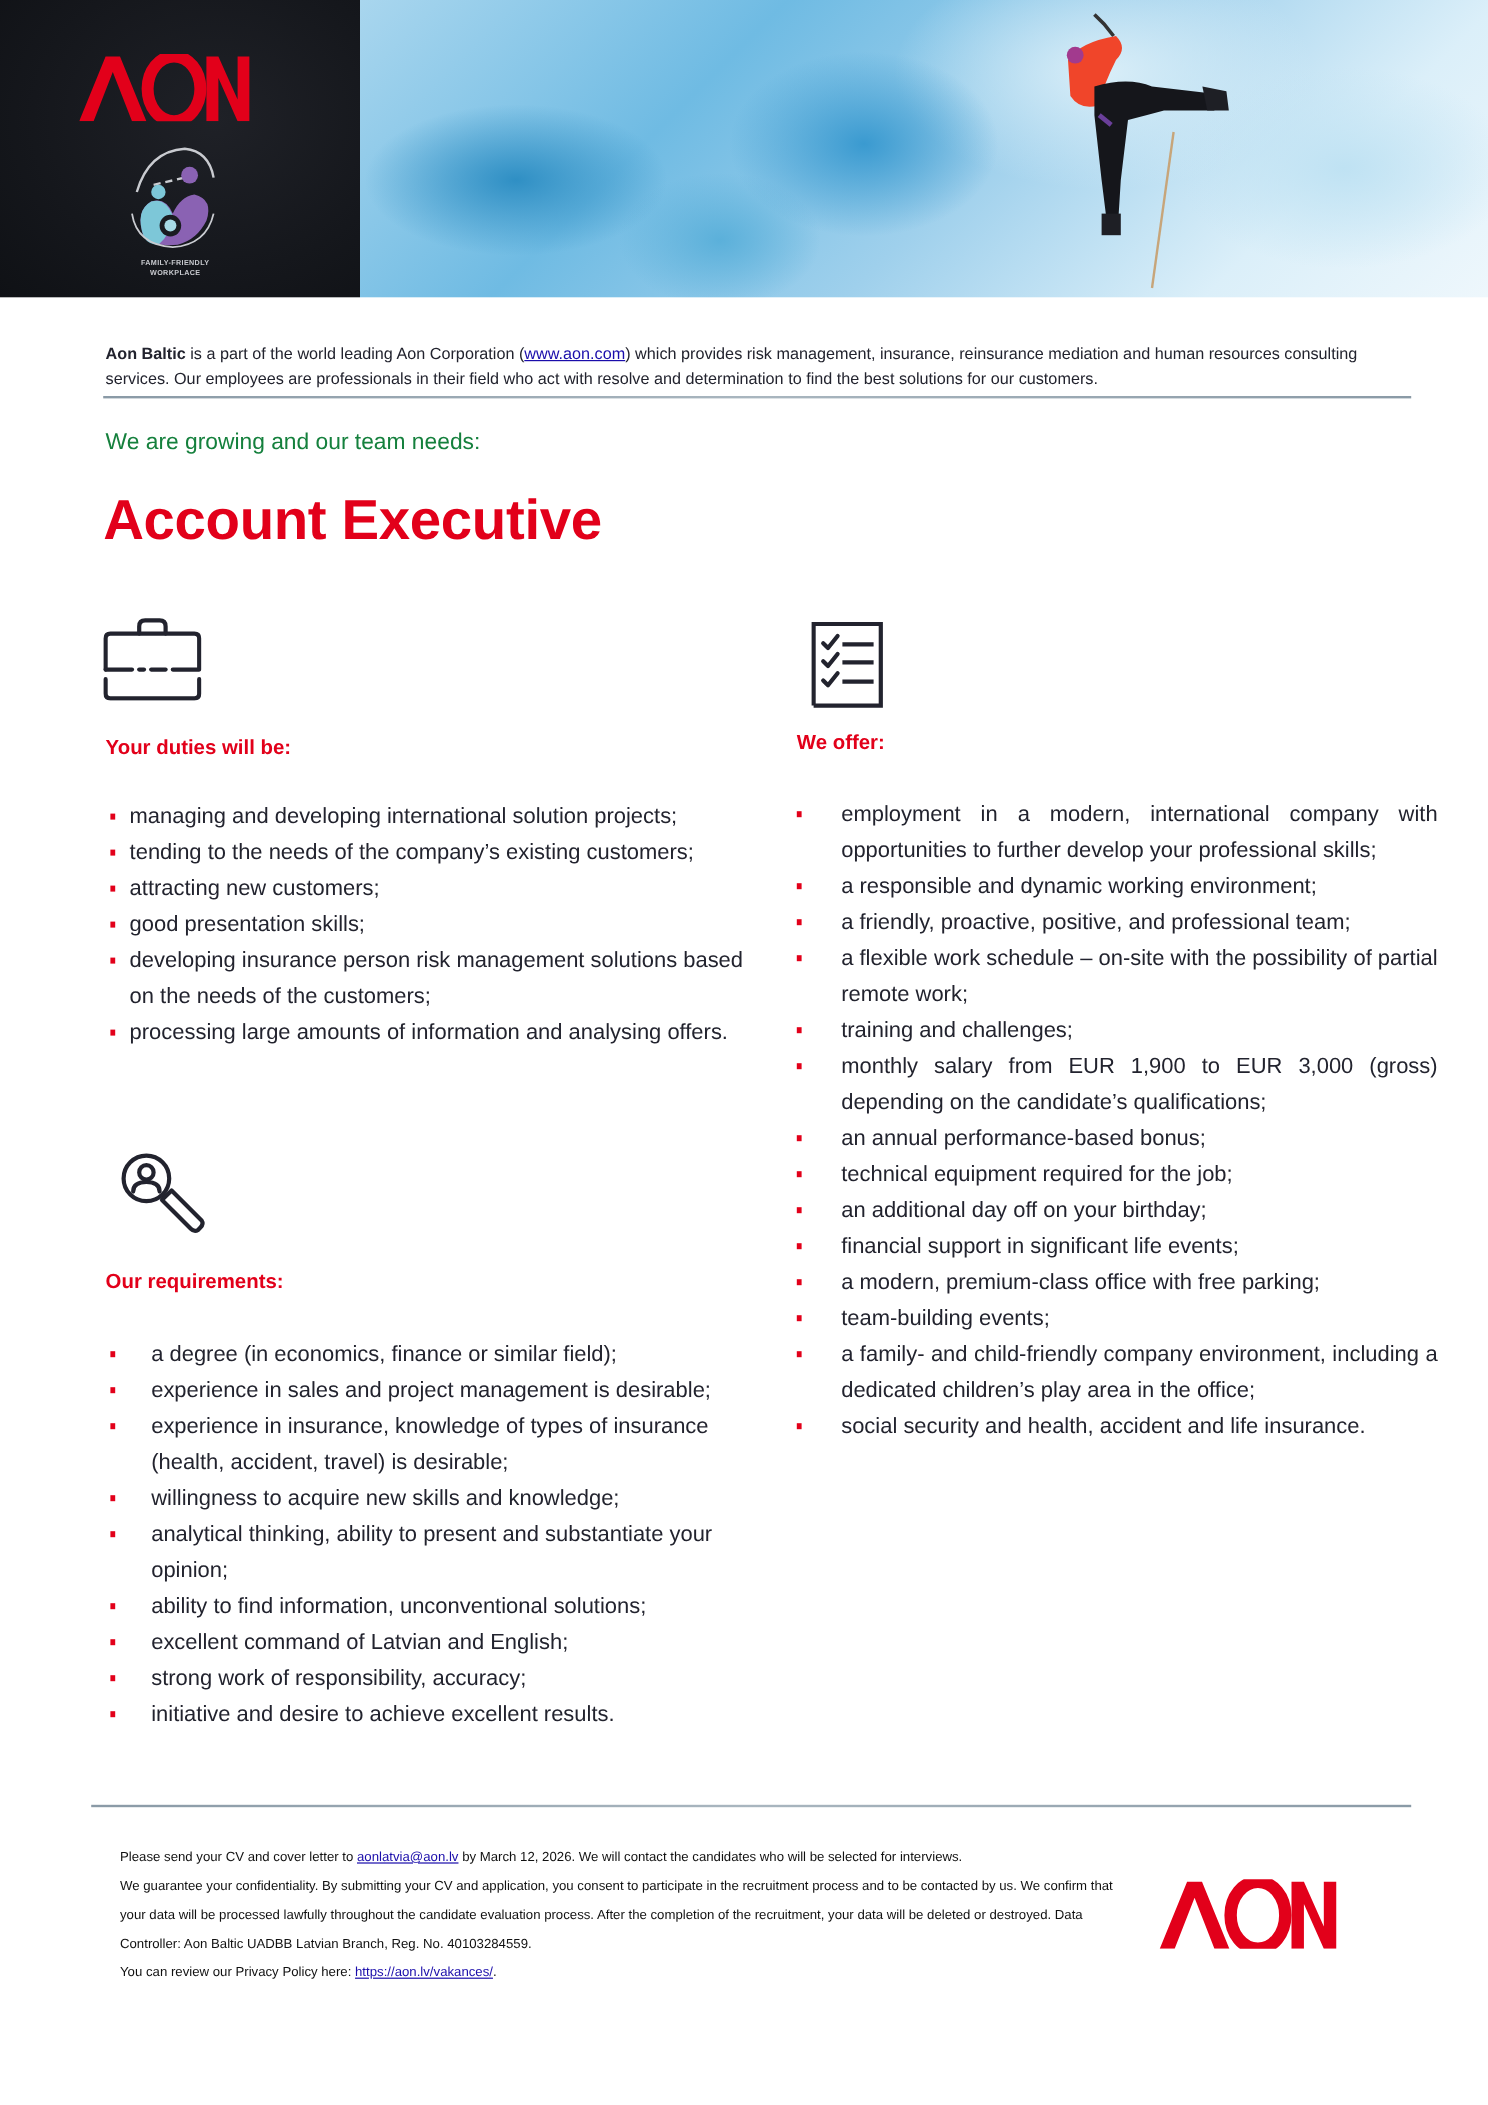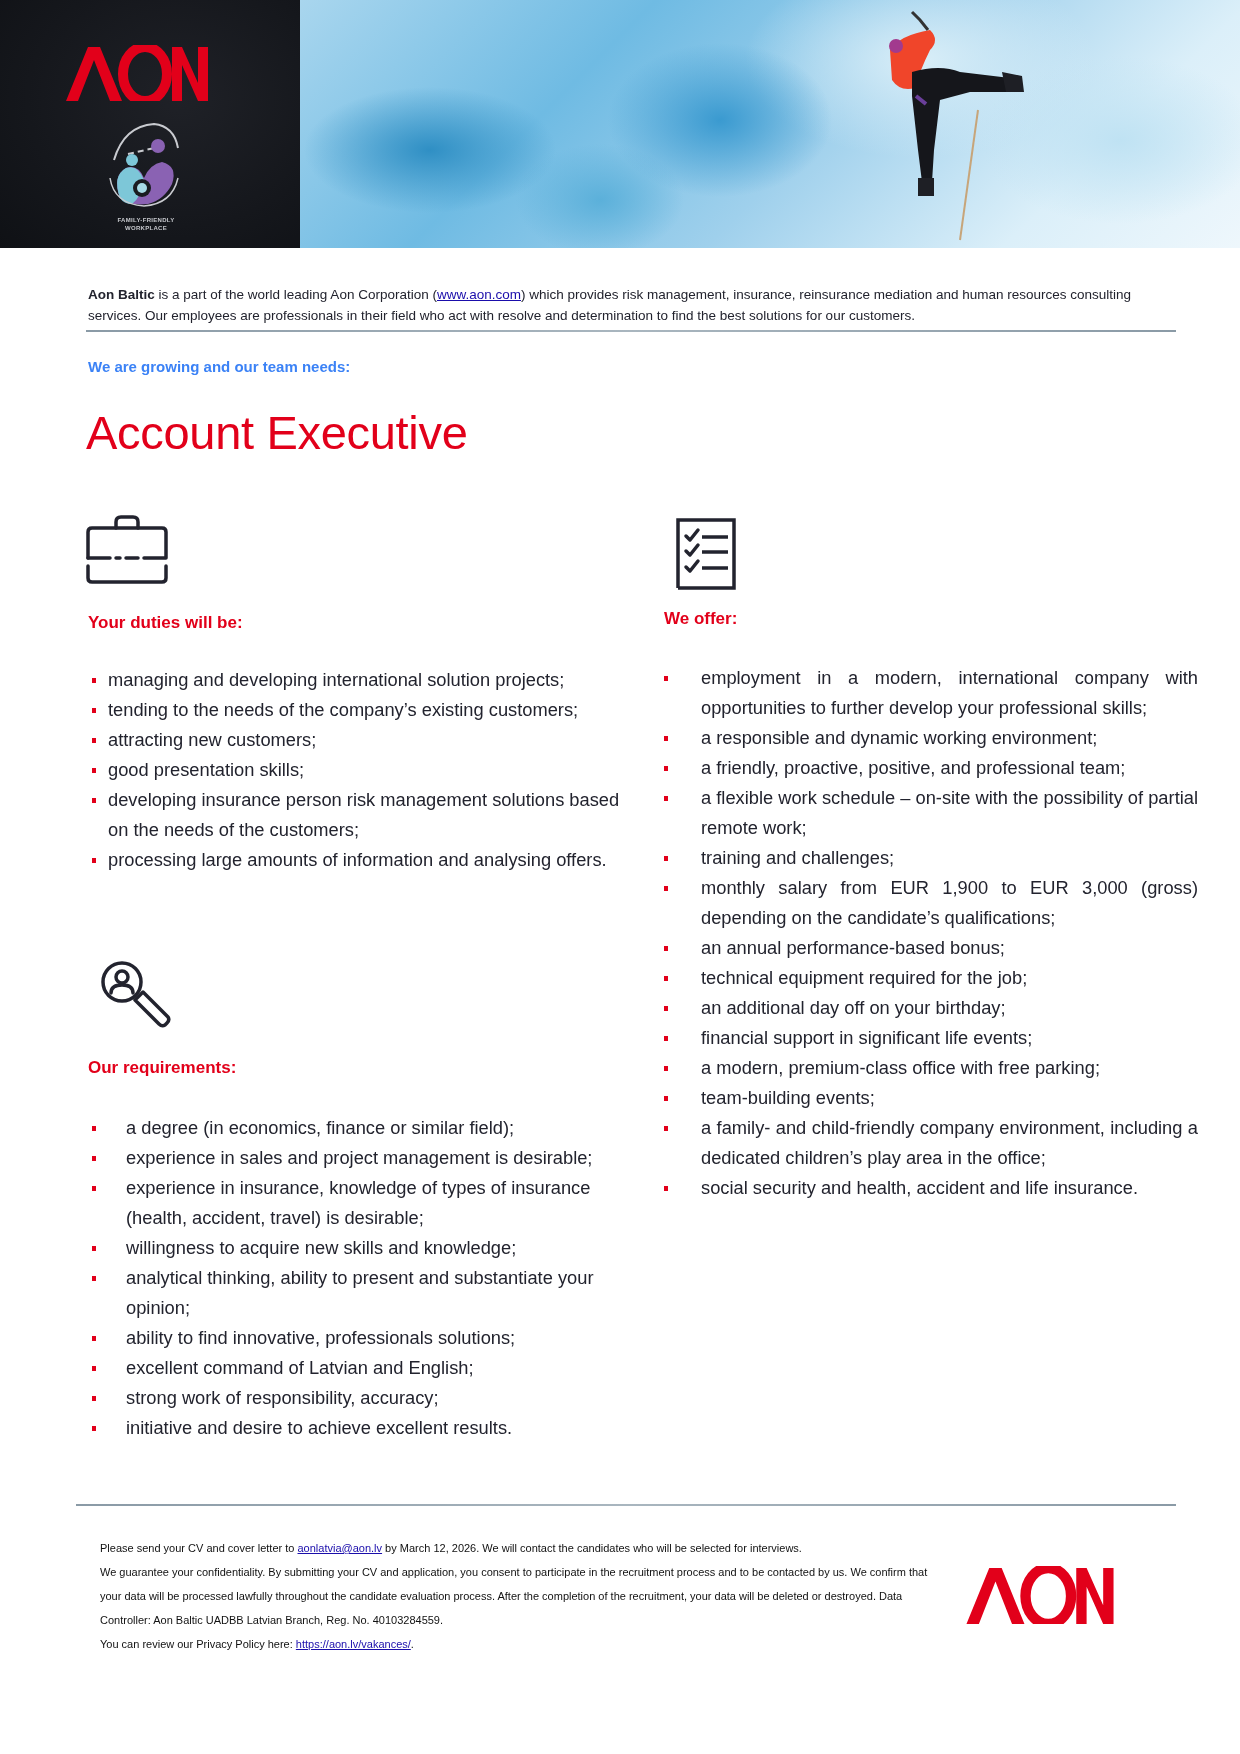--- a/index.html
+++ b/index.html
@@ -25,22 +25,22 @@
   .climber { position: absolute; left: 560px; top: 0; width: 180px; height: 248px; }
 
   
   .intro { position: absolute; left: 88px; top: 284px; width: 1100px; font-size: 13.5px; line-height: 21px; color: #22232e; }
   .intro b { font-weight: bold; }
   .intro a, .footer a { color: #1a0dab; text-decoration: underline; }
   .rule { position: absolute; height: 2px; background: linear-gradient(to right, #8a9aa6, #a9b6bf 50%, #8a9aa6); }
   .rule-top { left: 86px; top: 330px; width: 1090px; }
   .rule-bottom { left: 76px; top: 1504px; width: 1100px; }
 
-  .growing { position: absolute; left: 88px; top: 358px; font-size: 15px; font-weight: bold; color: #3b82f6; }
-  .job-title { position: absolute; left: 86px; top: 405px; font-size: 47px; font-weight: normal; color: #e2001a; letter-spacing: -0.3px; text-align: right; }
+  .growing { position: absolute; left: 88px; top: 358px; font-size: 19px; font-weight: normal; color: #15803d; }
+  .job-title { position: absolute; left: 86px; top: 405px; font-size: 47px; font-weight: bold; color: #e2001a; letter-spacing: -0.3px; text-align: right; }
 
   
   .icon { position: absolute; }
   .icon-briefcase { left: 86px; top: 514px; width: 82px; height: 70px; }
   .icon-checklist { left: 676px; top: 518px; width: 62px; height: 72px; }
   .icon-search-person { left: 100px; top: 960px; width: 74px; height: 72px; }
 
   
   .section-title { position: absolute; font-size: 17px; font-weight: bold; color: #e2001a; }
   .duties-title { left: 88px; top: 613px; }
@@ -161,21 +161,21 @@
   <li><span class="bullet"></span><span>processing large amounts of information and analysing offers.</span></li>
 </ul>
 
 <div class="section-title req-title">Our requirements:</div>
 <ul class="list req-list">
   <li><span class="bullet"></span><span>a degree (in economics, finance or similar field);</span></li>
   <li><span class="bullet"></span><span>experience in sales and project management is desirable;</span></li>
   <li><span class="bullet"></span><span>experience in insurance, knowledge of types of insurance (health, accident, travel) is desirable;</span></li>
   <li><span class="bullet"></span><span>willingness to acquire new skills and knowledge;</span></li>
   <li><span class="bullet"></span><span>analytical thinking, ability to present and substantiate your opinion;</span></li>
-  <li><span class="bullet"></span><span>ability to find innovative, professionals solutions;</span></li>
+  <li><span class="bullet"></span><span>ability to find information, unconventional solutions;</span></li>
   <li><span class="bullet"></span><span>excellent command of Latvian and English;</span></li>
   <li><span class="bullet"></span><span>strong work of responsibility, accuracy;</span></li>
   <li><span class="bullet"></span><span>initiative and desire to achieve excellent results.</span></li>
 </ul>
 
 <div class="section-title offer-title">We offer:</div>
 <ul class="list offer-list">
   <li><span class="bullet"></span><span>employment in a modern, international company with opportunities to further develop your professional skills;</span></li>
   <li><span class="bullet"></span><span>a responsible and dynamic working environment;</span></li>
   <li><span class="bullet"></span><span>a friendly, proactive, positive, and professional team;</span></li>

